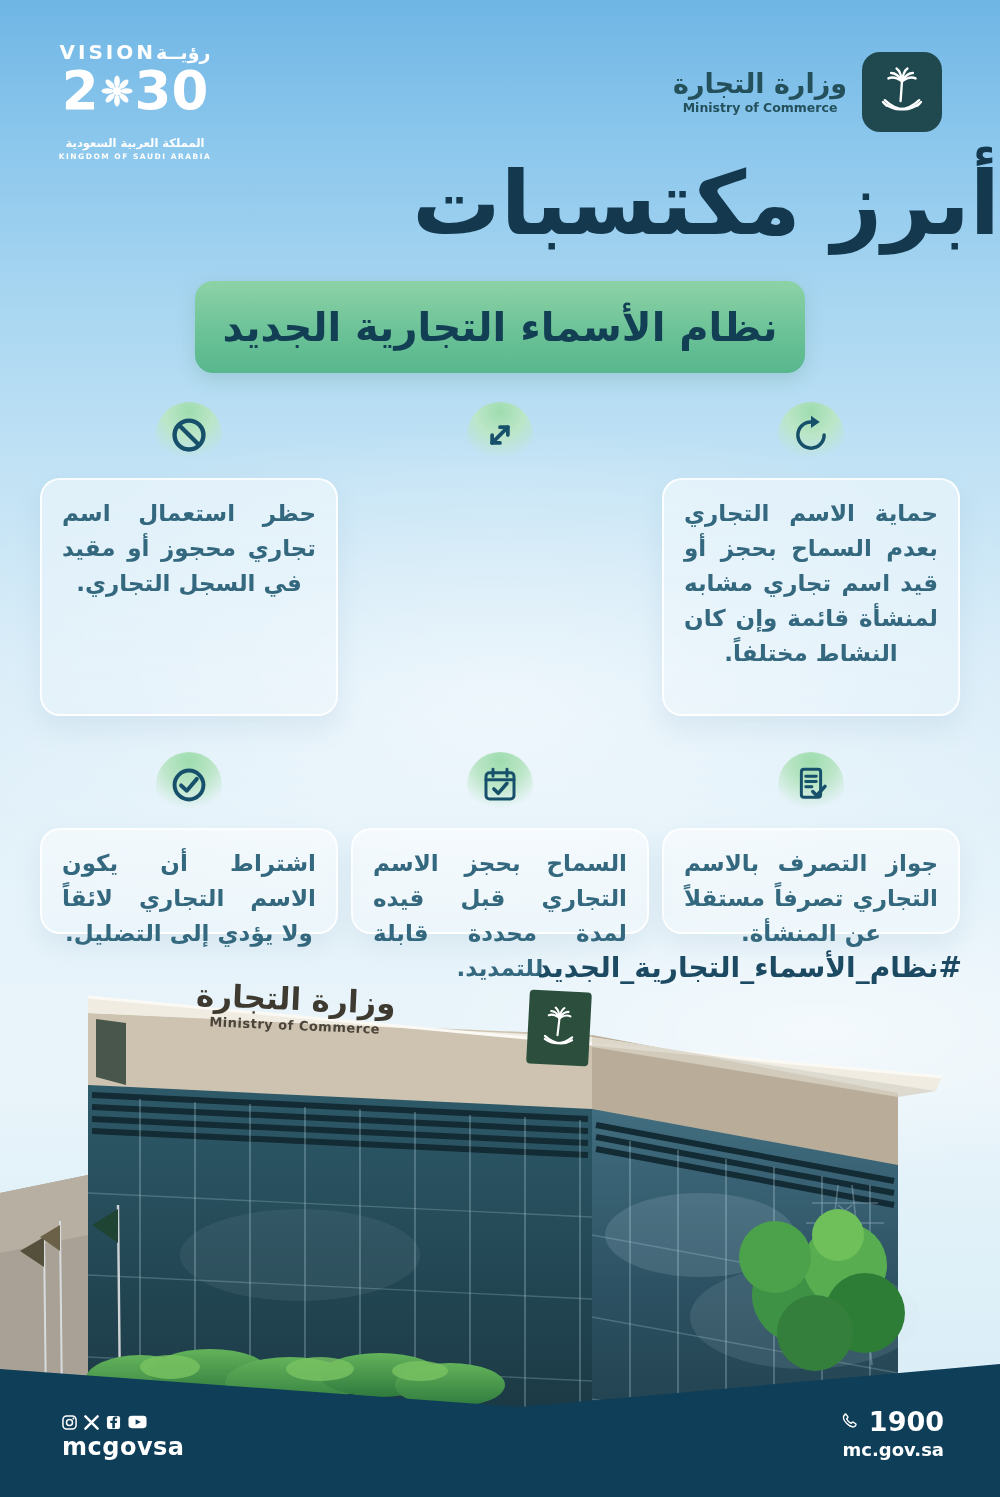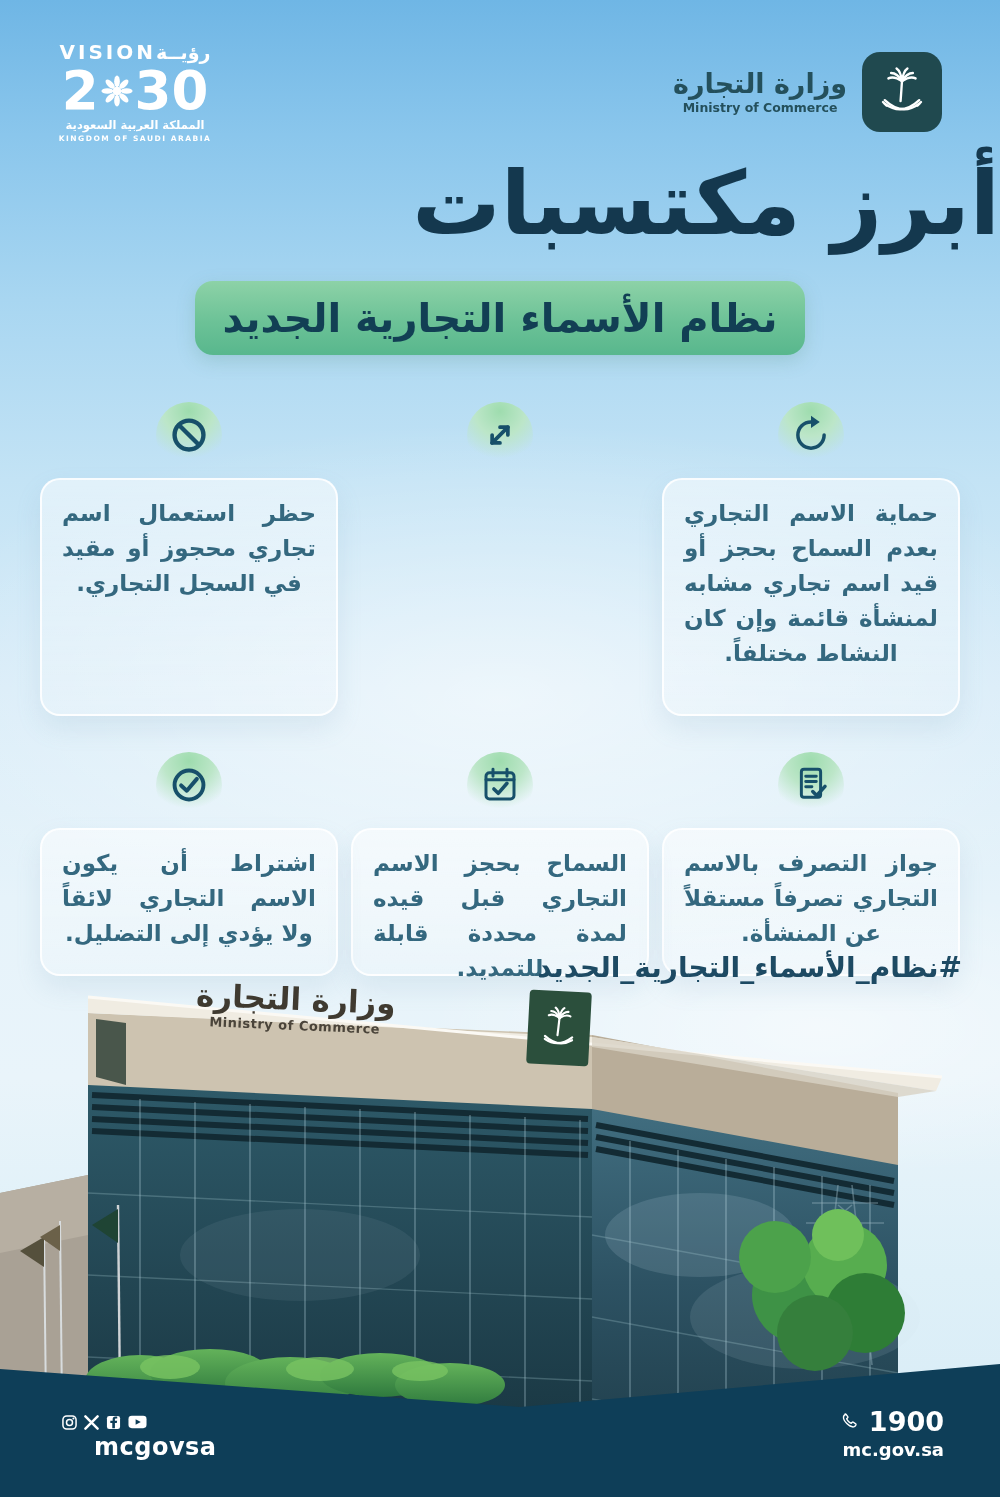--- a/index.html
+++ b/index.html
@@ -10,70 +10,70 @@
   .cloud.c1{left:-150px;top:420px;width:1300px;height:560px;background:radial-gradient(ellipse at 50% 50%,rgba(255,255,255,.55),rgba(255,255,255,0) 70%);}
   .cloud.c2{left:420px;top:880px;width:800px;height:300px;background:radial-gradient(ellipse at 50% 50%,rgba(255,255,255,.5),rgba(255,255,255,0) 70%);}
 
   
   .vision-logo{position:absolute;left:55px;top:42px;width:160px;color:#fff;text-align:center;line-height:1;}
   .vision-row1{display:flex;justify-content:center;align-items:baseline;font-weight:bold;}
   .vision-en{font-size:20px;letter-spacing:3px;}
   .vision-ar{font-size:19px;}
   .vision-year{display:flex;justify-content:center;align-items:center;font-size:53px;font-weight:bold;margin-top:2px;}
   .vision-year svg{margin:0 1px;}
-  .vision-sub-ar{font-size:11.5px;font-weight:bold;margin-top:3px;}
+  .vision-sub-ar{font-size:11.5px;font-weight:bold;margin-top:21px;}
   .vision-sub-en{font-size:7.5px;letter-spacing:1.5px;margin-top:3px;font-weight:bold;}
 
   .ministry-logo{position:absolute;right:58px;top:52px;display:flex;align-items:center;gap:15px;}
   .ministry-text{text-align:center;color:#24505c;line-height:1.15;}
   .ministry-ar{font-size:27px;font-weight:bold;}
   .ministry-en{font-size:12.5px;font-weight:bold;margin-top:2px;}
   .ministry-emblem{width:80px;height:80px;border-radius:18px;background:#20494f;display:flex;align-items:center;justify-content:center;}
 
   
   .main-title{position:absolute;top:152px;left:0;width:100%;text-align:right;direction:rtl;
     font-size:88px;font-weight:bold;color:#14384e;}
-  .subtitle-pill{position:absolute;top:281px;left:195px;width:610px;height:74px;border-radius:18px;
+  .subtitle-pill{position:absolute;top:281px;left:195px;width:610px;height:92px;border-radius:18px;
     background:linear-gradient(180deg,#8dd2a7 0%,#6cc297 55%,#58b78d 100%);
     display:flex;align-items:center;justify-content:center;box-shadow:0 6px 18px rgba(90,150,130,.25);}
   .subtitle-pill span{direction:rtl;font-size:40px;font-weight:bold;color:#123f54;}
 
   
   .cards{position:absolute;top:402px;left:40px;width:920px;direction:rtl;
     display:grid;grid-template-columns:298px 298px 298px;column-gap:13px;row-gap:36px;}
   .card{display:flex;flex-direction:column;align-items:center;}
   .icon-badge{width:66px;height:66px;border-radius:50%;display:flex;align-items:center;justify-content:center;
     background:radial-gradient(circle at 50% 14%,#9edcae 0%,#bce6c8 38%,rgba(225,243,248,0) 72%);}
   .card-box{margin-top:10px;width:100%;box-sizing:border-box;border-radius:20px;
     background:linear-gradient(180deg,rgba(255,255,255,.5),rgba(255,255,255,.18));
     border:2px solid rgba(255,255,255,.85);box-shadow:0 12px 26px rgba(110,155,185,.14);
     padding:16px 20px;}
   .row1 .card-box{height:238px;}
-  .row2 .card-box{height:148px;}
+  .row2 .card-box{height:106px;}
   .card-text{direction:rtl;color:#34687f;font-size:23px;font-weight:600;line-height:1.52;
     text-align:justify;text-align-last:center;}
 
   
   .hashtag{position:absolute;top:951px;right:38px;direction:rtl;font-size:28px;font-weight:bold;color:#1d4a63;}
 
   
   .building-svg{position:absolute;left:0;top:935px;width:1000px;height:562px;}
   .building-sign{position:absolute;left:168px;top:984px;width:255px;text-align:center;transform:rotate(2.5deg);line-height:1;}
   .building-sign .sign-ar{direction:rtl;font-size:31px;font-weight:bold;color:#3f3a30;}
   .building-sign .sign-en{font-size:13px;font-weight:bold;color:#4a443a;margin-top:4px;letter-spacing:.5px;}
   .building-emblem{position:absolute;left:528px;top:991px;width:62px;height:74px;border-radius:4px;background:#2b4f3c;
     transform:rotate(3deg);display:flex;align-items:center;justify-content:center;}
 
   
   .footer{position:absolute;left:0;top:1355px;width:1000px;height:142px;background:#0e3e58;
     -webkit-clip-path:polygon(0 14px,52% 52px,100% 9px,100% 142px,0 142px);
     clip-path:polygon(0 14px,52% 52px,100% 9px,100% 142px,0 142px);}
   .footer-left{position:absolute;left:62px;top:1414px;color:#fff;}
   .social-row{display:flex;gap:7px;align-items:center;height:16px;}
-  .footer-handle{font-size:24px;font-weight:bold;margin-top:3px;letter-spacing:.5px;margin-left:32px;}
+  .footer-handle{font-size:24px;font-weight:bold;margin-top:3px;letter-spacing:.5px;}
   .footer-right{position:absolute;right:56px;top:1406px;color:#fff;text-align:right;}
   .phone-row{display:flex;align-items:center;justify-content:space-between;gap:9px;font-size:27px;font-weight:bold;}
   .footer-site{font-size:18px;font-weight:bold;margin-top:2px;}
 </style>
 </head>
 <body>
 
 <div class="page">
 
   <div class="cloud c1"></div>

